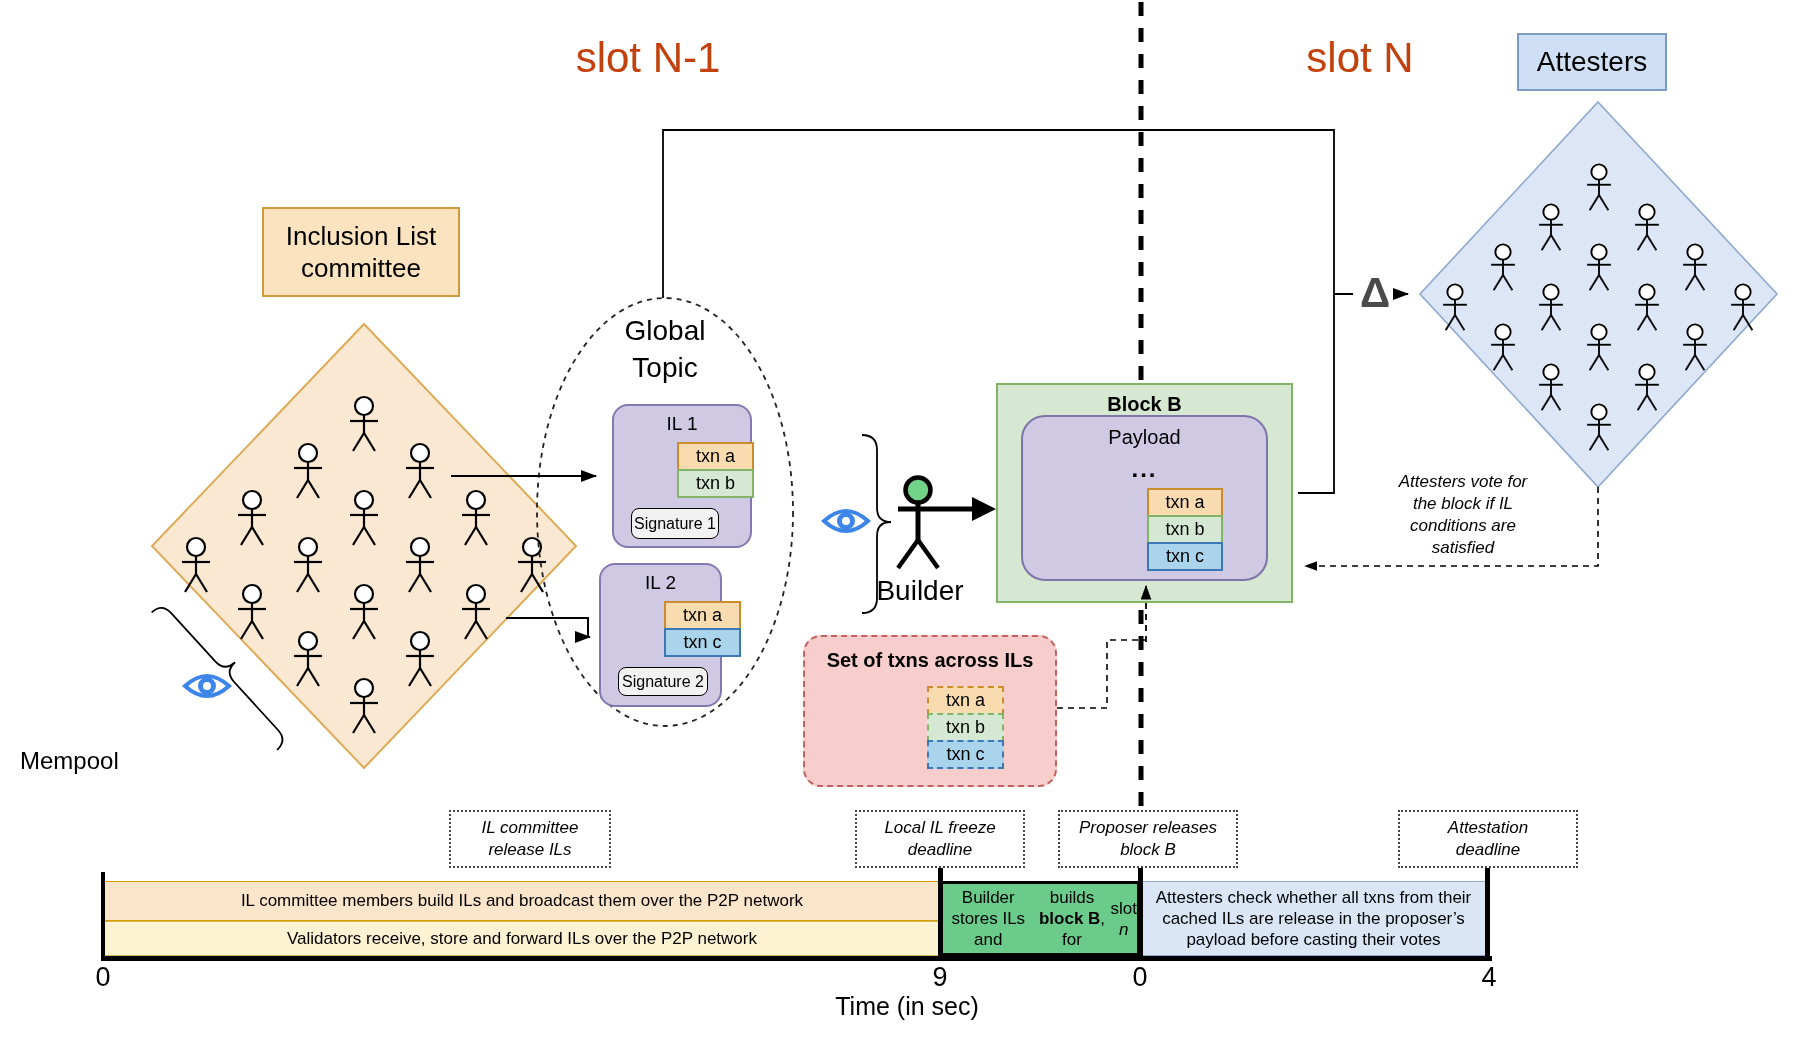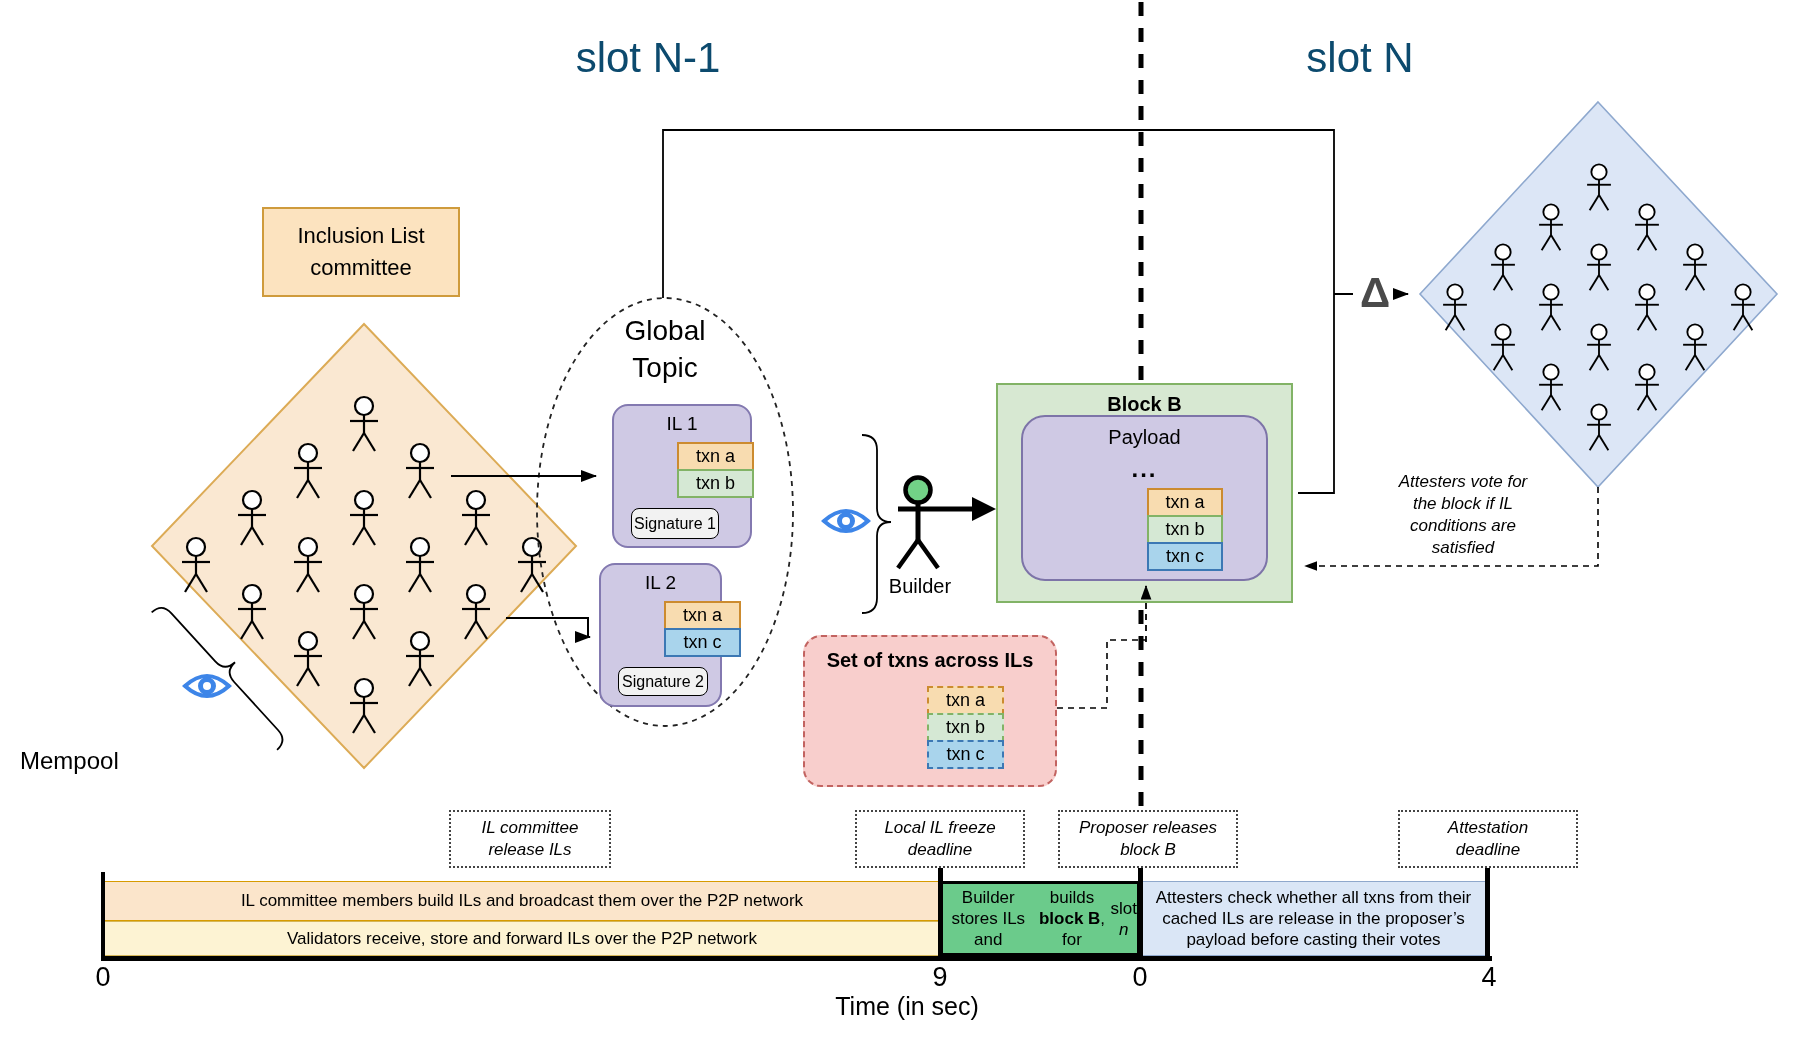--- a/index.html
+++ b/index.html
@@ -1,23 +1,23 @@
 <!DOCTYPE html>
 <html><head>
 <meta charset="utf-8">
 <style>
   html,body{margin:0;padding:0;background:#fff;}
   #canvas{position:relative;width:1802px;height:1042px;background:#fff;overflow:hidden;
           font-family:"Liberation Sans",sans-serif;color:#000;}
   svg.layer{position:absolute;left:0;top:0;pointer-events:none;}
   .abs{position:absolute;box-sizing:border-box;}
   .center{display:flex;align-items:center;justify-content:center;text-align:center;}
-  .slot-title{font-size:42px;color:#0c4a6e;text-align:center;}
+  .slot-title{font-size:42px;color:#c2410c;text-align:center;}
   .attesters-box{background:#cfdff5;border:2px solid #7b9bc8;font-size:28px;}
-  .ilc-box{background:#fce3bf;border:2px solid #cf9b3c;font-size:22px;line-height:32px;}
+  .ilc-box{background:#fce3bf;border:2px solid #cf9b3c;font-size:26px;line-height:32px;}
   .global-topic{font-size:28px;line-height:37px;}
   .il-card{background:#cfc9e4;border:2px solid #8379b0;border-radius:16px;}
   .il-title{position:absolute;left:0;right:0;top:7px;text-align:center;font-size:19px;}
   .chipcol{position:absolute;padding-left:40px;}
   .chip{box-sizing:border-box;width:100%;height:29px;border:2px solid;display:flex;align-items:center;justify-content:center;font-size:18px;margin-top:-2px;background:#fff;}
   .chip:first-child{margin-top:0;}
   .chip.dashed{border-style:dashed;}
   .sig{background:#f2f2f2;border:1.6px solid #000;border-radius:8px;font-size:16px;}
   .blockb{background:#d7e8d2;border:2px solid #82b366;}
   .blockb-title{position:absolute;left:0;right:0;top:8px;text-align:center;font-weight:bold;font-size:20px;}
@@ -30,21 +30,21 @@
   .mlabel{background:#fff;border:2px dotted #444;font-style:italic;font-size:17px;line-height:22px;}
   .bar{display:flex;align-items:center;justify-content:center;text-align:center;font-size:17px;}
   .bar-orange{background:#fbe5cb;border:1px solid #d79b00;}
   .bar-yellow{background:#fdf3d3;border:1px solid #d6b656;}
   .bar-green{background:#6bcb8b;border:3px solid #000;line-height:21px;}
   .bar-blue{background:#dae6f6;border:1px solid #8fa8cc;line-height:21px;white-space:nowrap;}
   .tickline{background:#000;}
   .ticknum{font-size:27px;text-align:center;}
   .axis-label{font-size:25px;text-align:center;}
   .delta{font-size:42px;font-weight:bold;color:#4a4a4a;}
-  .builder-label,.mempool-label{font-size:20px;}
+  .builder-label,.mempool-label{font-size:28px;}
   .mempool-label{font-size:24px;}
   .line{display:block;white-space:nowrap;}
 </style>
 </head>
 <body>
 
 <div id="canvas">
 
   <svg class="layer" width="1802" height="1042">
     <defs>
@@ -137,20 +137,21 @@
     </g>
 
     <polyline points="1598,487 1598,566 1305,566" fill="none" stroke="#000" stroke-width="1.6" stroke-dasharray="6 5" marker-end="url(#ah)"></polyline>
 
     <polyline points="1057,708 1107,708 1107,640 1146,640" fill="none" stroke="#000" stroke-width="1.6" stroke-dasharray="6 5"></polyline>
   </svg>
 
   <div class="abs slot-title center" style="left:548px;top:34px;width:200px;">slot N-1</div>
   <div class="abs slot-title center" style="left:1260px;top:34px;width:200px;">slot N</div>
 
+  <div class="abs attesters-box center" style="left:1517px;top:33px;width:150px;height:58px;">Attesters</div>
 
   <div class="abs ilc-box center" style="left:262px;top:207px;width:198px;height:90px;">
       <div>
         <span class="line">Inclusion List</span>
         <span class="line">committee</span>
       </div>
     </div>
 
   <div class="abs global-topic center" style="left:585px;top:312px;width:160px;">
       <div>

